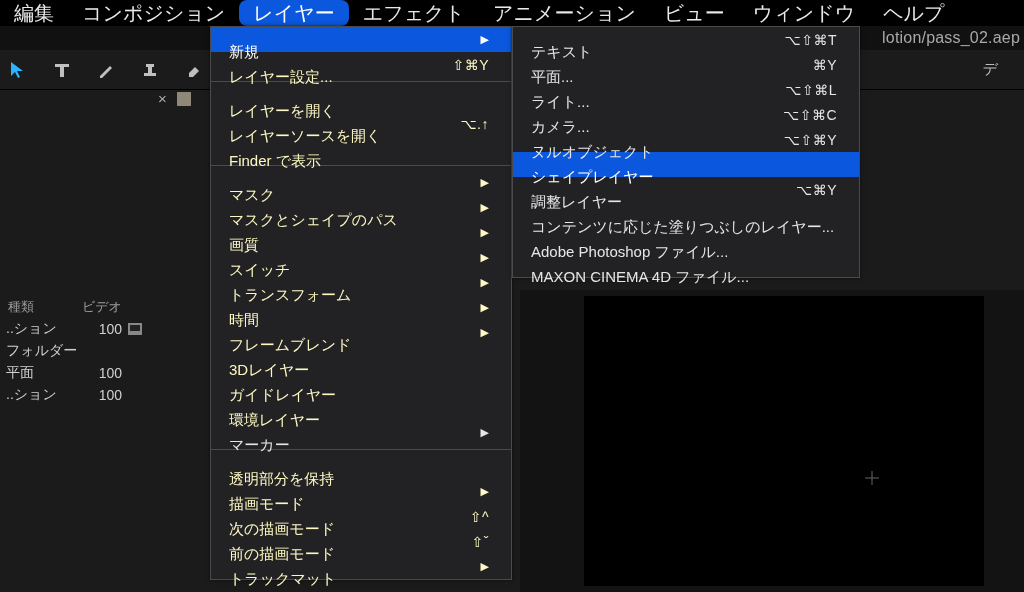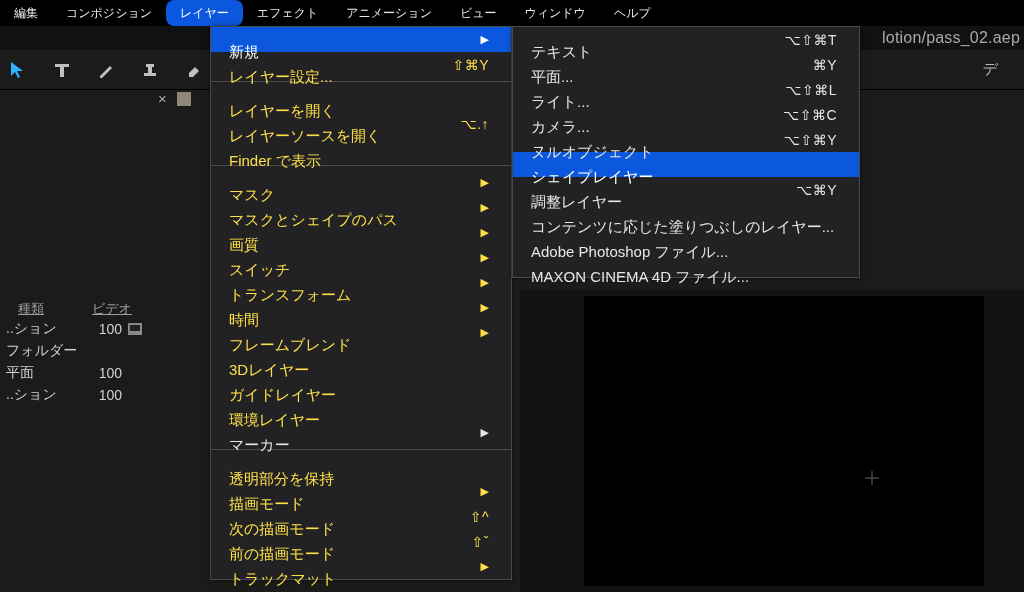--- a/index.html
+++ b/index.html
@@ -1,54 +1,54 @@
 <!DOCTYPE html>
 <html><head>
 <meta charset="utf-8">
 <style>
   * { margin: 0; padding: 0; box-sizing: border-box; font-family: -apple-system, "Hiragino Kaku Gothic ProN", sans-serif; }
   body { background: #1b1b1b; width: 1024px; height: 592px; overflow: hidden; color: #c8c8c8; font-size: 15px; }
 
   
-  .menubar { height: 26px; display: flex; align-items: stretch; background: #000; color: #eaeaea; font-size: 12px; }
+  .menubar { height: 26px; display: flex; align-items: stretch; background: #000; color: #eaeaea; font-size: 20px; }
   .menubar-item { padding: 0 14px; display: flex; align-items: center; cursor: default; }
   .menubar-item.active { background: #0b57dd; color: #fff; border-radius: 8px; }
 
   
   .pathbar { height: 24px; background: #111; display: flex; align-items: center; justify-content: flex-end; padding-right: 4px; }
   .pathtext { color: #a9a9a9; font-size: 16px; letter-spacing: .2px; }
 
   
   .toolbar { height: 40px; display: flex; align-items: center; gap: 20px; padding-left: 6px; border-bottom: 1px solid #000; }
   .tool { width: 24px; height: 24px; display: flex; align-items: center; justify-content: center; color: #c0c0c0; }
   .tool.active { color: #2bb3ff; }
   .right-tab { margin-left: auto; padding: 0 26px; color: #bbb; font-size: 15px; }
 
   
   .menu { position: absolute; background: #222224; border: 1px solid #4a4a4a; box-shadow: 0 0 4px rgba(0,0,0,.6); }
   .menu-layer { top: 26px; left: 210px; width: 302px; }
   .menu-new   { top: 26px; left: 512px; width: 348px; }
 
   .menu-row { display: flex; align-items: center; height: 25px; padding: 0 22px 0 18px; color: #e6e6e6; }
   .menu-row.hl { background: #0b57dd; color: #fff; }
-  .menu-row.dis { color: #fde047; }
+  .menu-row.dis { color: #fef9c3; }
   .menu-label { flex: 1; white-space: nowrap; margin-top: 25px; }
   .menu-short { color: inherit; font-size: 14px; letter-spacing: .5px; }
   .menu-arrow { font-size: 11px; margin-left: auto; }
   .menu-sep { height: 1px; background: #4b4b4b; margin: 4px 0; }
 
   
   .proj-top { position: absolute; top: 90px; left: 158px; display: flex; align-items: center; color: #888; font-size: 13px; }
   .proj-top .x { color: #aaa; margin-right: 10px; font-size: 15px; }
   .proj-top .sw { width: 14px; height: 14px; background: #8f8879; margin-right: 10px; }
   .proj-label { position: absolute; top: 118px; left: 208px; color: #2bb3ff; font-size: 15px; }
 
   
   .panel { position: absolute; top: 296px; left: 0; width: 158px; }
-  .panel-head { display: flex; align-items: flex-end; height: 22px; font-size: 13px; color: #9e9e9e; padding-left: 18px; text-decoration: underline; }
+  .panel-head { display: flex; align-items: center; height: 22px; font-size: 13px; color: #9e9e9e; padding-left: 8px; }
   .panel-head .col1 { width: 74px; }
   .panel-row { display: flex; align-items: center; height: 22px; font-size: 14px; color: #d0d0d0; padding-left: 6px; }
   .panel-row .col1 { width: 74px; overflow: hidden; white-space: nowrap; }
   .panel-row .col2 { width: 42px; text-align: right; }
   .comp-ico { width: 14px; height: 12px; display: inline-block; margin-left: 6px; vertical-align: -1px; }
   .comp-ico svg { display: block; }
 
   
   .viewport { position: absolute; top: 290px; left: 520px; width: 504px; height: 302px; background: #131313; }
   .viewport .canvas { position: absolute; top: 6px; left: 64px; width: 400px; height: 290px; background: #000; } 

